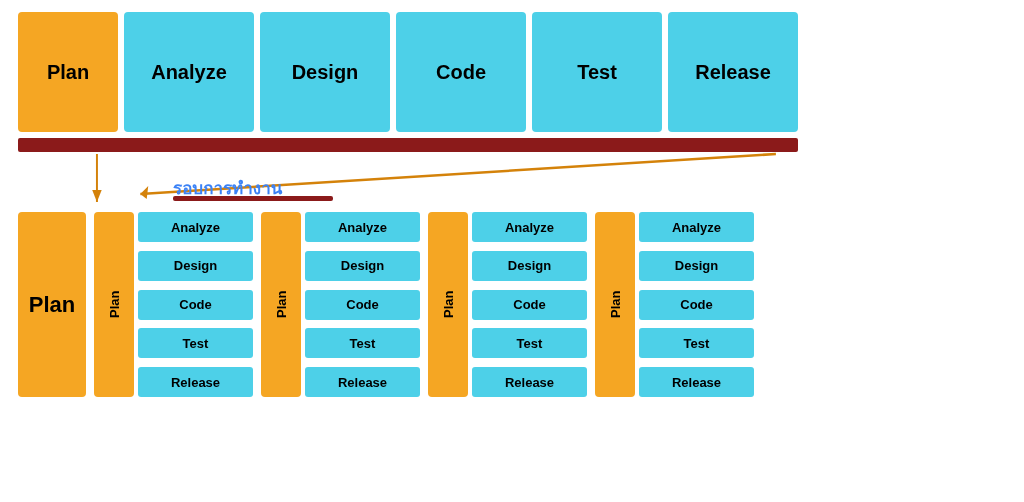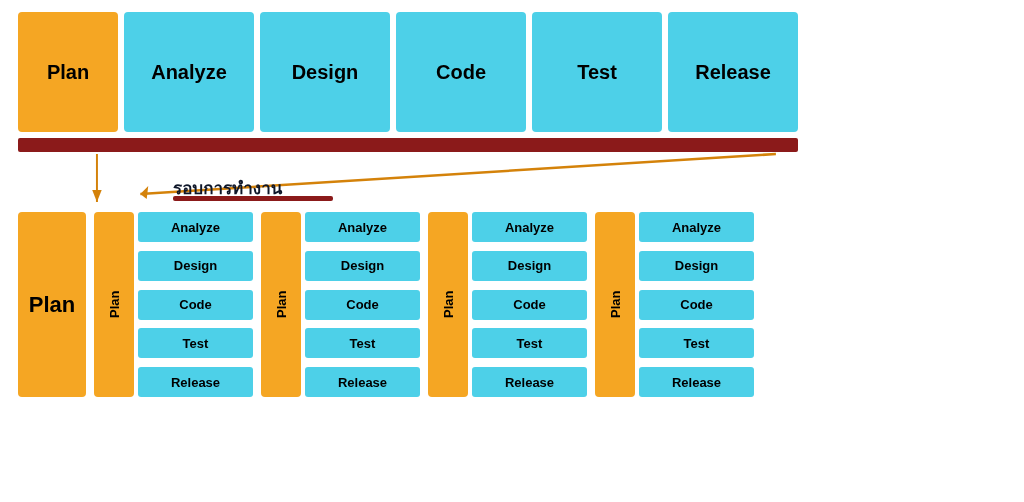--- a/index.html
+++ b/index.html
@@ -62,21 +62,21 @@
       height: 60px;
       width: 100%;
     }
 
     .cycle-label {
       position: absolute;
       left: 155px;
       top: 22px;
       font-size: 17px;
       font-weight: bold;
-      color: #0f172a;
+      color: #3b82f6;
     }
 
     .cycle-underline {
       position: absolute;
       left: 155px;
       top: 44px;
       width: 160px;
       height: 5px;
       background: #8B1A1A;
       border-radius: 2px;

